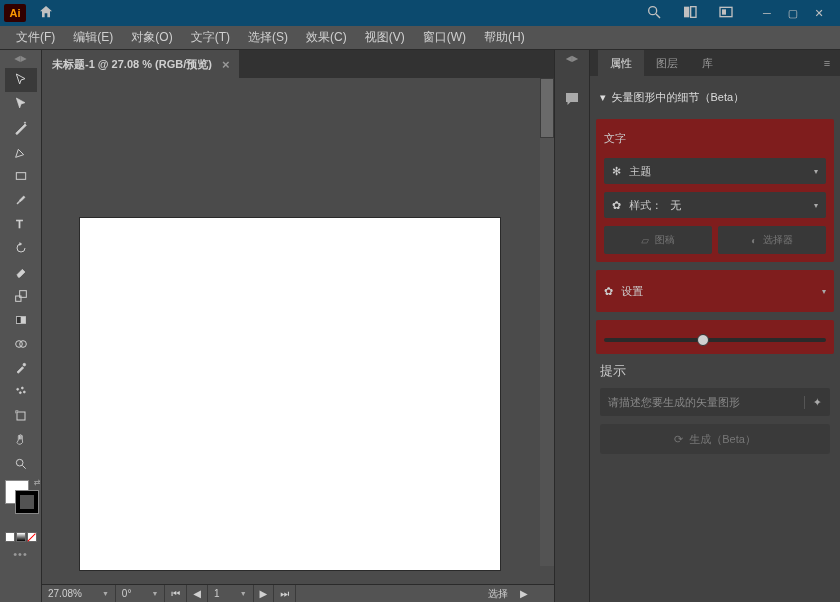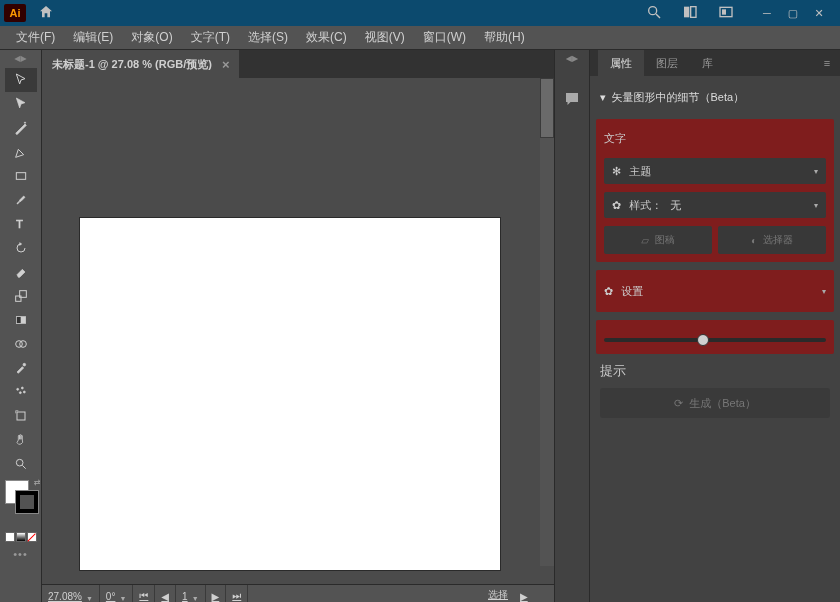--- a/index.html
+++ b/index.html
@@ -30,21 +30,21 @@
 .ellipsis { margin-top: 6px; color: #999; letter-spacing: 1px; }
 .canvas-area { flex: 1; background: #4b4b4b; display: flex; flex-direction: column; position: relative; }
 .doc-tabs { height: 28px; background: #323232; display: flex; align-items: center; font-weight: bold; }
 .doc-tab { height: 28px; background: #4b4b4b; padding: 0 10px; display: flex; align-items: center; font-size: 11px; color: #d0d0d0; gap: 10px; }
 .doc-tab .x { color: #999; cursor: pointer; font-size: 13px; }
 .canvas-view { flex: 1; background: #4b4b4b; position: relative; overflow: hidden; }
 .artboard { position: absolute; left: 38px; top: 140px; width: 420px; height: 352px; background: #fff; box-shadow: 0 0 0 1px #2a2a2a; }
 .vscroll { position: absolute; right: 0; top: 0; bottom: 18px; width: 14px; background: #535353; }
 .vscroll-thumb { position: absolute; top: 0; width: 14px; height: 60px; background: #6a6a6a; border: 1px solid #3a3a3a; }
 .statusbar { height: 18px; background: #535353; display: flex; align-items: center; font-size: 10px; color: #d0d0d0; border-top: 1px solid #2a2a2a; }
-.sb-field { padding: 0 6px; border-right: 1px solid #3a3a3a; height: 100%; display: flex; align-items: flex-end; gap: 4px; text-decoration: underline; }
+.sb-field { padding: 0 6px; border-right: 1px solid #3a3a3a; height: 100%; display: flex; align-items: center; gap: 20px; }
 .sb-caret { font-size: 7px; color: #aaa; }
 .mid-strip { width: 36px; background: #424242; border-left: 1px solid #2a2a2a; border-right: 1px solid #2a2a2a; display: flex; flex-direction: column; align-items: center; padding-top: 4px; }
 .mid-strip .chat-ico { width: 22px; height: 22px; display: flex; align-items: center; justify-content: center; margin-top: 20px; color: #aaa; }
 .right-panel { width: 250px; background: #424242; display: flex; flex-direction: column; }
 .rp-tabs { height: 26px; background: #323232; display: flex; align-items: center; }
 .rp-tab { padding: 0 12px; height: 100%; display: flex; align-items: center; font-size: 11px; color: #999; cursor: pointer; }
 .rp-tab.active { background: #424242; color: #e0e0e0; }
 .rp-menu { margin-left: auto; width: 26px; text-align: center; color: #999; cursor: pointer; }
 .rp-body { flex: 1; padding: 8px 10px; overflow: hidden; display: flex; flex-direction: column; gap: 8px; }
 .rp-label { font-size: 11px; color: #ccc; padding: 4px 0; }
@@ -328,20 +328,24 @@
 
       <div class="rp-sub">
         <div class="slider-block">
           <div class="slider-track">
             <div class="slider-thumb"></div>
           </div>
         </div>
       </div>
 
       <div class="prompt-label">提示</div>
+      <div class="prompt-box">
+        <span>请描述您要生成的矢量图形</span>
+        <span class="sparkle">✦</span>
+      </div>
       <div class="gen-btn">
         <span>⟳</span>
         <span>生成（Beta）</span>
       </div>
 
     </div>
   </div>
 </div>
 
 </body></html>

